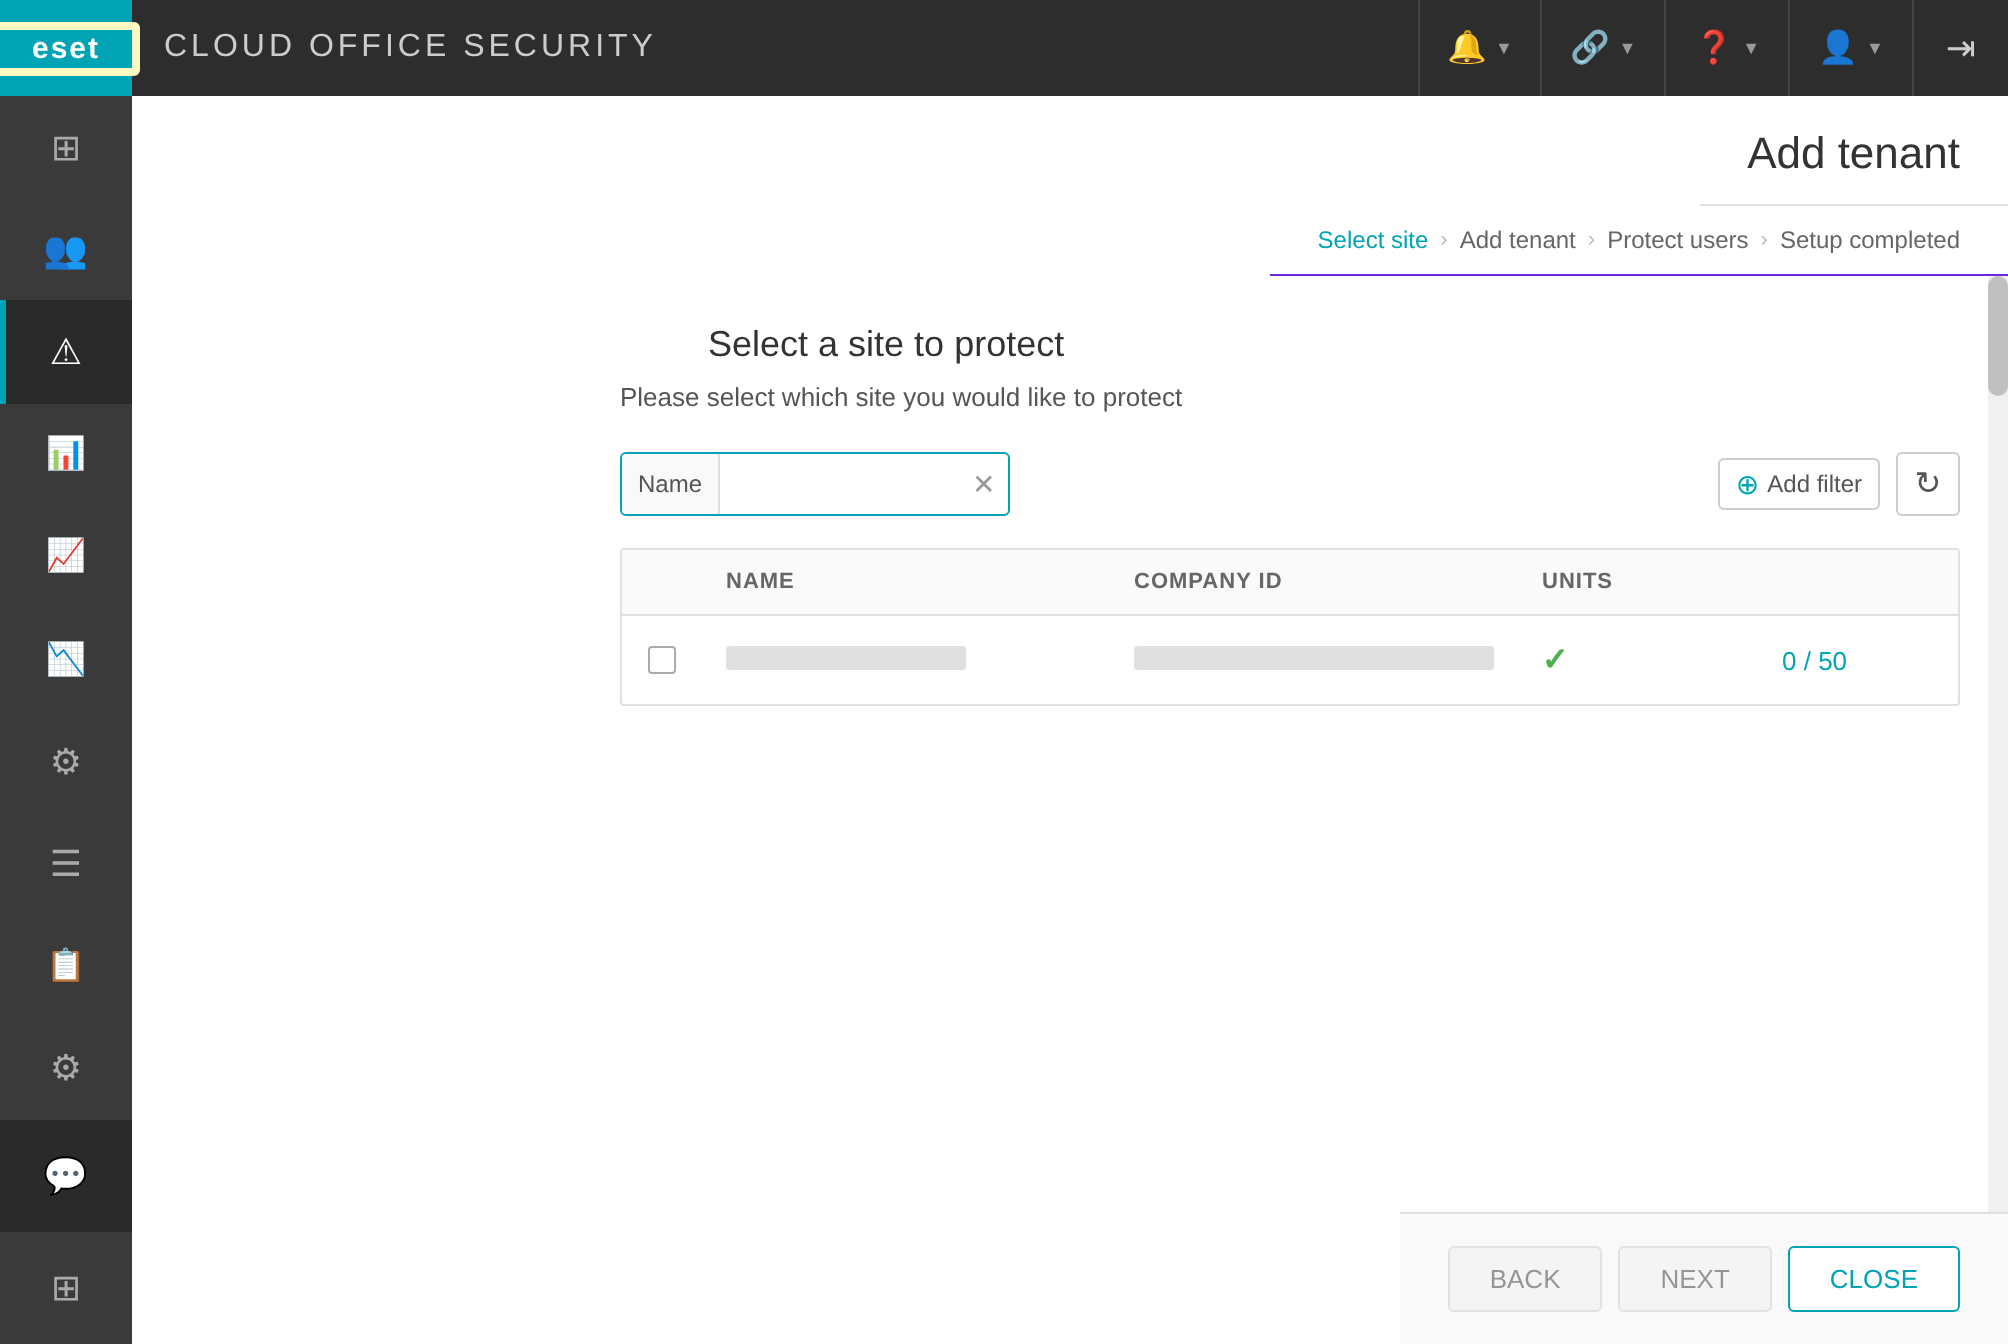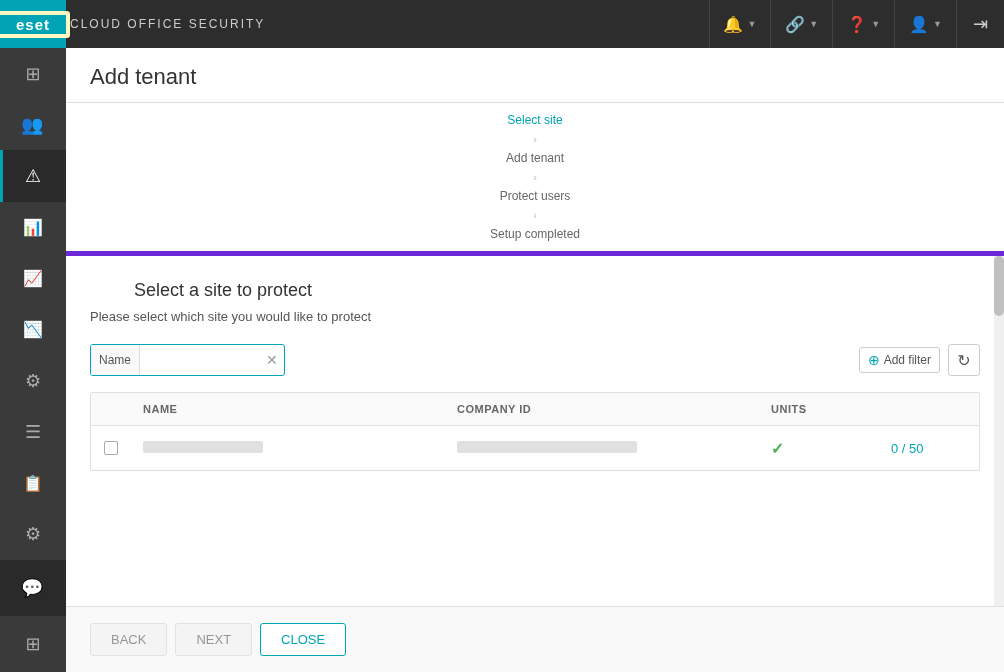--- a/index.html
+++ b/index.html
@@ -26,23 +26,23 @@
       color: white;
       font-weight: 900;
       font-size: 15px;
       letter-spacing: 1px;
       border: 4px solid #fef9c3;
       padding: 1px 16px;
       border-radius: 3px;
     }
     .topbar-title {
       color: #ccc;
-      font-size: 12px;
+      font-size: 16px;
       letter-spacing: 2px;
-      padding: 0 4px;
+      padding: 0 16px;
       font-weight: 400;
       text-transform: uppercase;
     }
     .topbar-actions {
       margin-left: auto;
       display: flex;
       align-items: center;
     }
     .topbar-action-group {
       display: flex;
@@ -101,39 +101,39 @@
       background: #00a4b4;
     }
 
     
     .main {
       flex: 1;
       display: flex;
       flex-direction: column;
       background: white;
       overflow: hidden;
+      align-items: flex-end;
     }
     .page-header {
       padding: 16px 24px 12px;
       border-bottom: 1px solid #e0e0e0;
     }
     .page-title {
       font-size: 22px;
       font-weight: 300;
       color: #333;
     }
     .breadcrumb {
       display: flex;
       align-items: center;
       padding: 10px 24px;
-      border-bottom: 5px solid #6d28d9;
+      border-bottom: 1px solid #6d28d9;
       gap: 6px;
       font-size: 12px;
       color: #666;
-      flex-direction: column;
     }
     .breadcrumb-item { color: #666; }
     .breadcrumb-item.active { color: #00a4b4; font-weight: 500; }
     .breadcrumb-sep { color: #bbb; font-size: 11px; }
 
     
     .content {
       flex: 1;
       overflow: hidden;
       display: flex;

